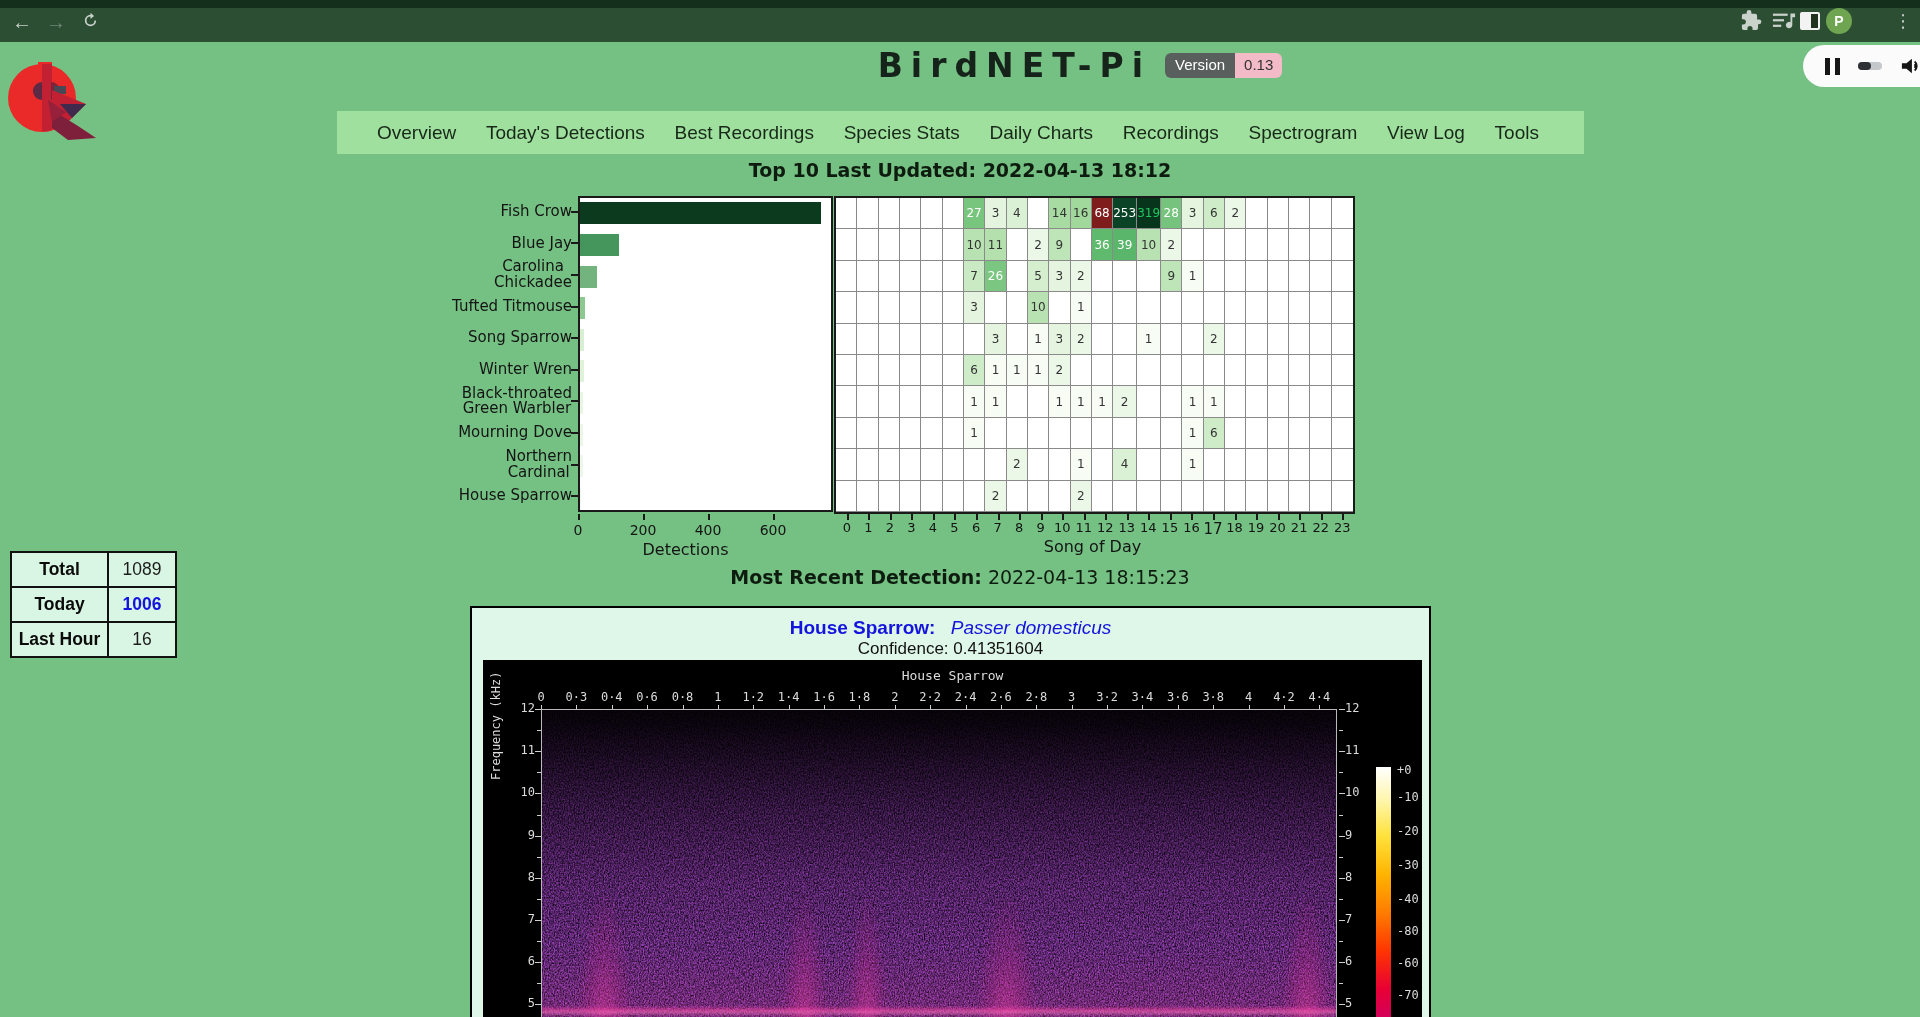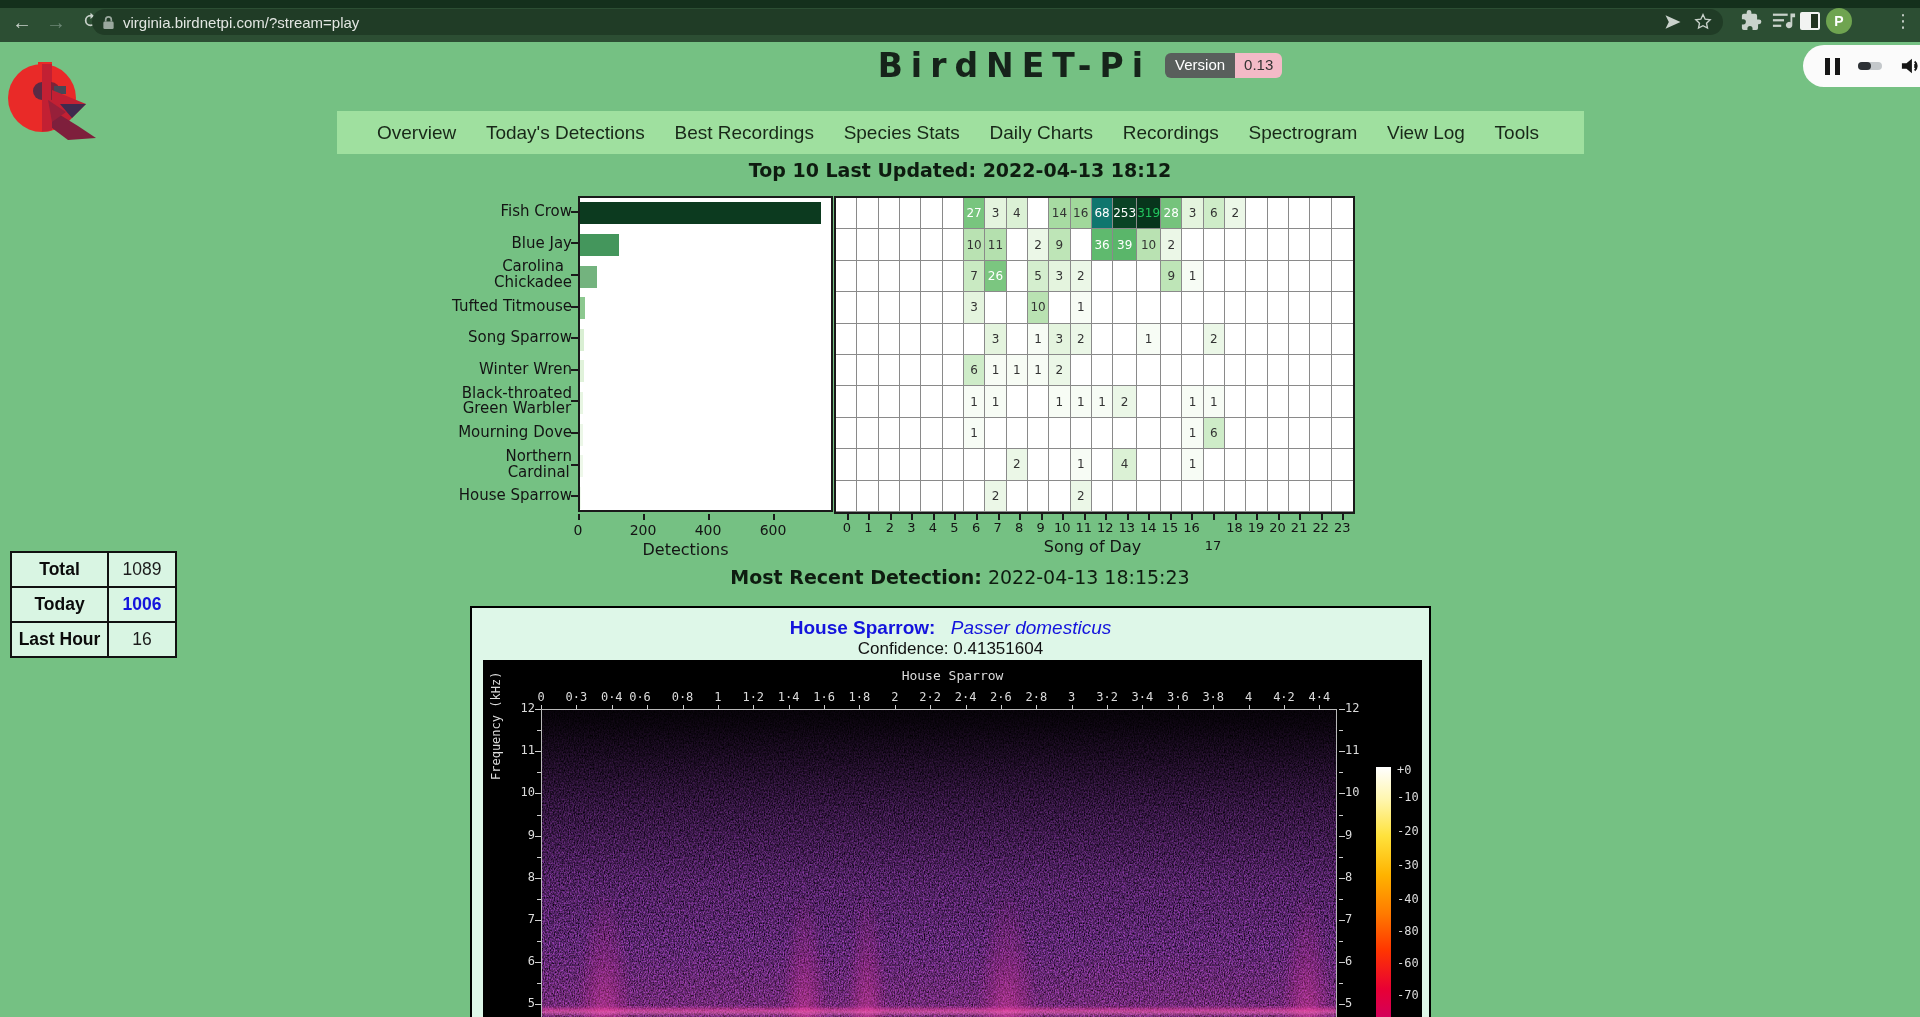--- a/index.html
+++ b/index.html
@@ -111,33 +111,20 @@
 <body>
 
 <div id="chrome">
   <div id="chrome-strip"></div>
   <div class="chrome-btn" style="left:10px;">←</div>
   <div class="chrome-btn" style="left:44px; color:#6d8876;">→</div>
   <div class="chrome-btn" style="left:78px;">
     <svg width="17" height="17" viewBox="0 0 24 24">
         <path d="M12 4a8 8 0 1 0 8 8h-2.4A5.6 5.6 0 1 1 12 6.4V10l5-4.5L12 1v3z" fill="#c9d2cb"></path>
       </svg>
-  </div>
-  <div id="omnibox">
-    <svg class="omni-icon" style="margin-left:0;width:13px;height:15px;" viewBox="0 0 13 16">
-      <rect x="1" y="7" width="11" height="8" rx="1.5" fill="#9aa89e"></rect>
-        <path d="M3.5 7V5a3 3 0 0 1 6 0v2" stroke="#9aa89e" stroke-width="1.8" fill="none"></path>
-    </svg>
-    <span class="url">virginia.birdnetpi.com/?stream=play</span>
-    <svg class="omni-icon" viewBox="0 0 24 24">
-        <path d="M3 4l18 8-18 8 4-8-4-8z" fill="#c9d2cb"></path>
-      </svg>
-    <svg class="omni-icon" viewBox="0 0 24 24">
-      <path d="M12 3l2.6 5.6 6 .7-4.4 4.1 1.2 5.9L12 16.4 6.6 19.3 7.8 13.4 3.4 9.3l6-.7z" fill="none" stroke="#c9d2cb" stroke-width="1.6"></path>
-    </svg>
   </div>
   <svg class="chrome-right-icon" style="left:1740px;" viewBox="0 0 24 24">
     <path d="M20 11h-2V7a2 2 0 0 0-2-2h-4V3.5A2.5 2.5 0 0 0 9.5 1 2.5 2.5 0 0 0 7 3.5V5H4a2 2 0 0 0-2 2v3.8h1.5a2.7 2.7 0 0 1 0 5.4H2V20a2 2 0 0 0 2 2h3.8v-1.5a2.7 2.7 0 0 1 5.4 0V22H17a2 2 0 0 0 2-2v-4h1a2.5 2.5 0 0 0 0-5z" fill="#c9d2cb" transform="scale(0.95)"></path>
   </svg>
   <svg class="chrome-right-icon" style="left:1772px;" viewBox="0 0 26 24">
     <g fill="#c9d2cb">
         <rect x="1" y="4" width="16" height="2.4"></rect>
         <rect x="1" y="10" width="12" height="2.4"></rect>
         <rect x="1" y="16" width="9" height="2.4"></rect>
         <path d="M20 4v9.3a3.5 3.5 0 1 0 2 3.2V8h3V4z"></path>
@@ -272,21 +259,21 @@
       <div class="hm-cell"></div>
       <div class="hm-cell"></div>
       <div class="hm-cell"></div>
       <div class="hm-cell"></div>
       <div class="hm-cell" style="background: rgb(120, 197, 126); color: rgb(255, 255, 255);">27</div>
       <div class="hm-cell" style="background: rgb(228, 244, 222); color: rgb(51, 51, 51);">3</div>
       <div class="hm-cell" style="background: rgb(219, 241, 213); color: rgb(51, 51, 51);">4</div>
       <div class="hm-cell"></div>
       <div class="hm-cell" style="background: rgb(167, 219, 162); color: rgb(51, 51, 51);">14</div>
       <div class="hm-cell" style="background: rgb(161, 216, 155); color: rgb(51, 51, 51);">16</div>
-      <div class="hm-cell" style="background: #0f766e; color: rgb(255, 255, 255);">68</div>
+      <div class="hm-cell" style="background: #7f1d1d; color: rgb(255, 255, 255);">68</div>
       <div class="hm-cell" style="background: rgb(10, 67, 37); color: rgb(255, 255, 255);">253</div>
       <div class="hm-cell" style="background: rgb(7, 53, 28); color: #22c55e;">319</div>
       <div class="hm-cell" style="background: rgb(117, 195, 124); color: rgb(255, 255, 255);">28</div>
       <div class="hm-cell" style="background: rgb(228, 244, 222); color: rgb(51, 51, 51);">3</div>
       <div class="hm-cell" style="background: rgb(206, 236, 200); color: rgb(51, 51, 51);">6</div>
       <div class="hm-cell" style="background: rgb(235, 247, 231); color: rgb(51, 51, 51);">2</div>
       <div class="hm-cell"></div>
       <div class="hm-cell"></div>
       <div class="hm-cell"></div>
       <div class="hm-cell"></div>
@@ -537,21 +524,21 @@
       <div class="xtick-label" style="left: 1105.27px; top: 520px; font-size: 13px;">12</div>
       <div class="xtick-dash" style="left: 1126.81px; top: 514px;"></div>
       <div class="xtick-label" style="left: 1126.81px; top: 520px; font-size: 13px;">13</div>
       <div class="xtick-dash" style="left: 1148.35px; top: 514px;"></div>
       <div class="xtick-label" style="left: 1148.35px; top: 520px; font-size: 13px;">14</div>
       <div class="xtick-dash" style="left: 1169.9px; top: 514px;"></div>
       <div class="xtick-label" style="left: 1169.9px; top: 520px; font-size: 13px;">15</div>
       <div class="xtick-dash" style="left: 1191.44px; top: 514px;"></div>
       <div class="xtick-label" style="left: 1191.44px; top: 520px; font-size: 13px;">16</div>
       <div class="xtick-dash" style="left: 1212.98px; top: 514px;"></div>
-      <div class="xtick-label" style="left: 1212.98px; top: 538px; font-size: 13px;">17</div>
+      <div class="xtick-label" style="left: 1212.98px; top: 520px; font-size: 15px;">17</div>
       <div class="xtick-dash" style="left: 1234.52px; top: 514px;"></div>
       <div class="xtick-label" style="left: 1234.52px; top: 520px; font-size: 13px;">18</div>
       <div class="xtick-dash" style="left: 1256.06px; top: 514px;"></div>
       <div class="xtick-label" style="left: 1256.06px; top: 520px; font-size: 13px; text-align: right;">19</div>
       <div class="xtick-dash" style="left: 1277.6px; top: 514px;"></div>
       <div class="xtick-label" style="left: 1277.6px; top: 520px; font-size: 13px;">20</div>
       <div class="xtick-dash" style="left: 1299.15px; top: 514px;"></div>
       <div class="xtick-label" style="left: 1299.15px; top: 520px; font-size: 13px;">21</div>
       <div class="xtick-dash" style="left: 1320.69px; top: 514px;"></div>
       <div class="xtick-label" style="left: 1320.69px; top: 520px; font-size: 13px;">22</div>
@@ -595,21 +582,21 @@
 
   <div id="spectro">
     <div id="spectro-title">House Sparrow</div>
     <div id="spectro-ticks">
         <div class="t-label" style="left: 58px;">0</div>
         <div class="t-dash" style="left: 58px;"></div>
         <div class="t-label" style="left: 93.38px;">0·3</div>
         <div class="t-dash" style="left: 93.38px;"></div>
         <div class="t-label" style="left: 128.76px;">0·4</div>
         <div class="t-dash" style="left: 128.76px;"></div>
-        <div class="t-label" style="left: 157px;">0·6</div>
+        <div class="t-label" style="left: 164px;">0·6</div>
         <div class="t-dash" style="left: 164.14px;"></div>
         <div class="t-label" style="left: 199.52px;">0·8</div>
         <div class="t-dash" style="left: 199.52px;"></div>
         <div class="t-label" style="left: 234.9px;">1</div>
         <div class="t-dash" style="left: 234.9px;"></div>
         <div class="t-label" style="left: 270.28px;">1·2</div>
         <div class="t-dash" style="left: 270.28px;"></div>
         <div class="t-label" style="left: 305.66px;">1·4</div>
         <div class="t-dash" style="left: 305.66px;"></div>
         <div class="t-label" style="left: 341.04px;">1·6</div>

